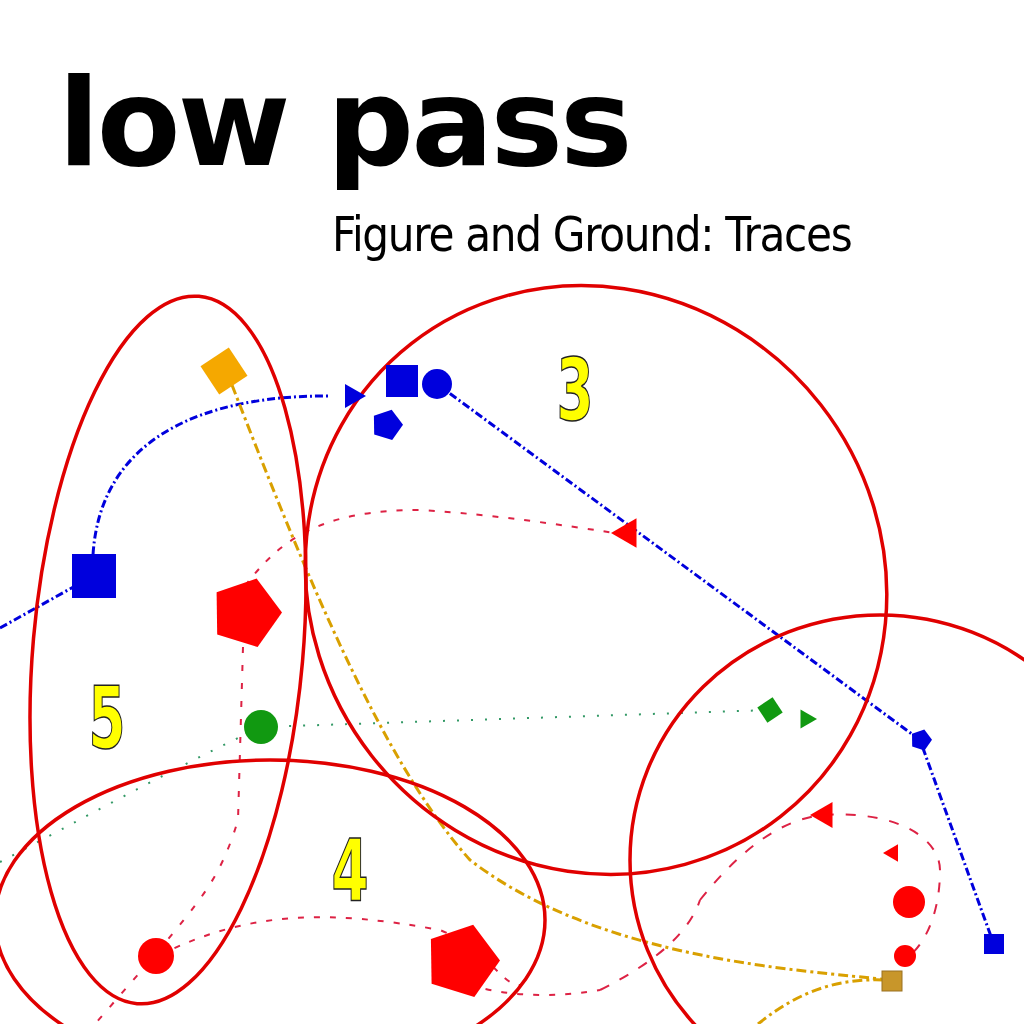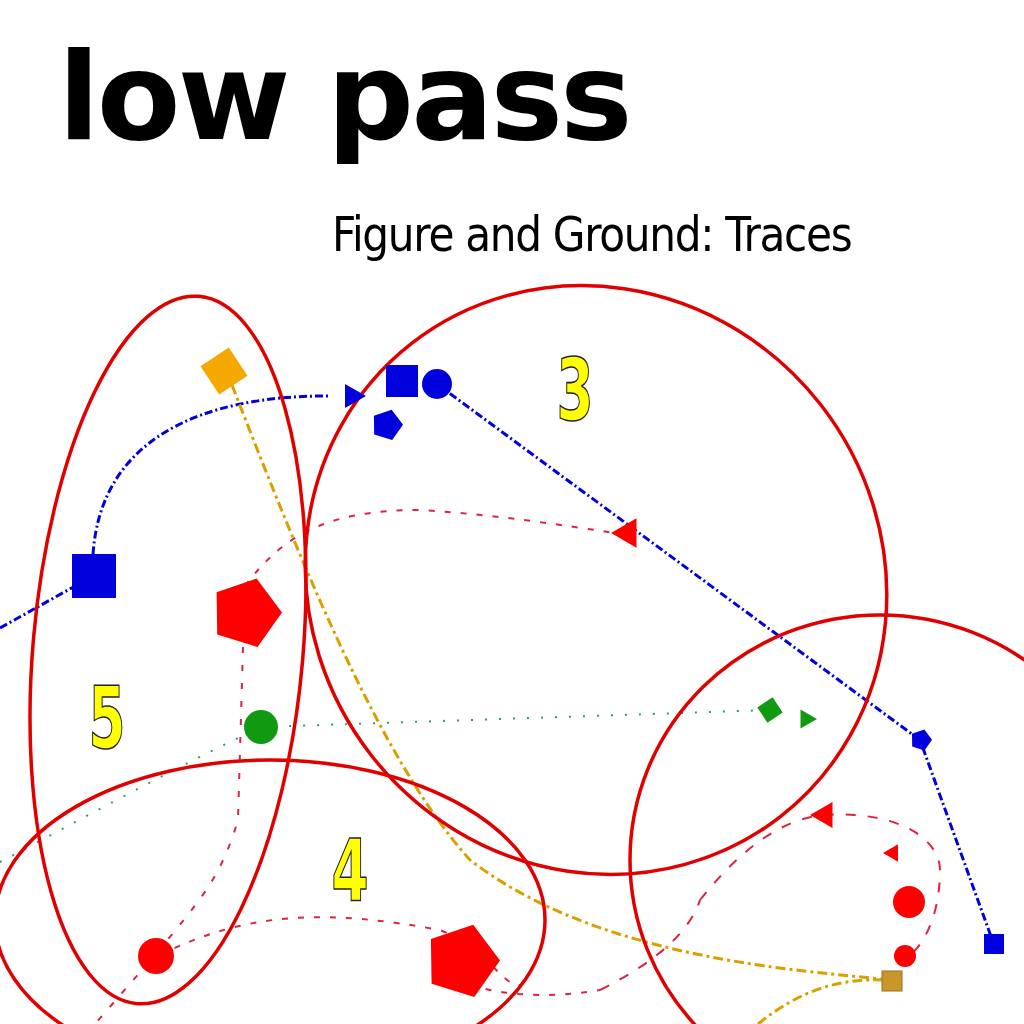--- a/index.html
+++ b/index.html
@@ -1,18 +1,18 @@
 <!DOCTYPE html>
 <html><head>
 <meta charset="utf-8">
 <style>
   html, body { margin: 0; padding: 0; background: #ffffff; }
   #stage { position: relative; width: 1024px; height: 1024px; overflow: hidden; background: #ffffff; }
   #title {
-    position: absolute; left: 58px; top: 36px;
+    position: absolute; left: 58px; top: 62px;
     font-family: "DejaVu Sans", sans-serif; font-weight: bold;
     font-size: 122px; letter-spacing: -3px; color: #000; line-height: 1;
   }
   #subtitle {
     position: absolute; left: 332px; top: 210px;
     font-family: "DejaVu Sans", sans-serif; font-weight: normal;
     font-size: 48px; letter-spacing: -1.5px; color: #000; line-height: 1;
     transform: scaleX(0.88); transform-origin: left top;
   }
   svg { position: absolute; left: 0; top: 0; }

